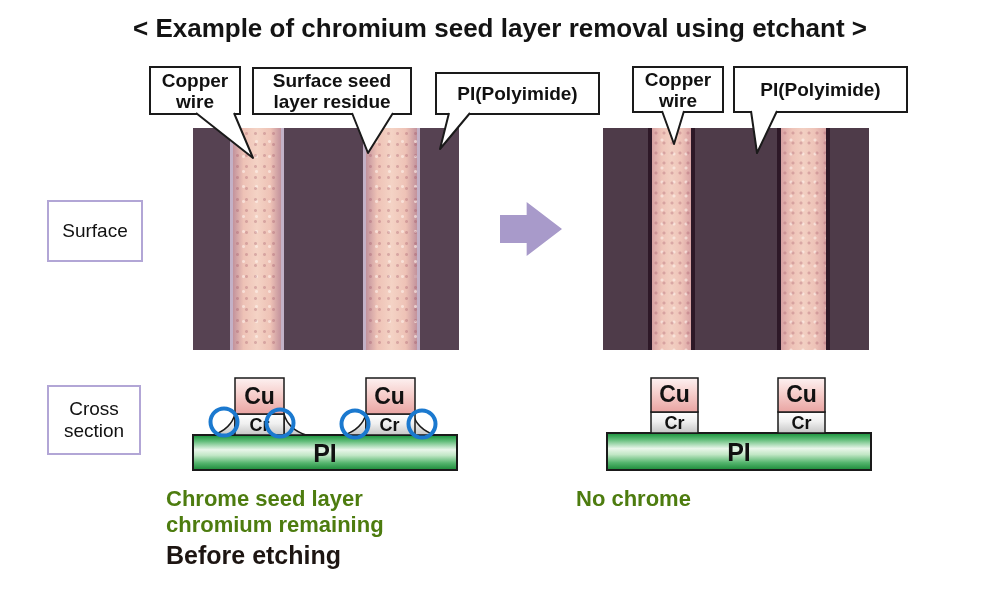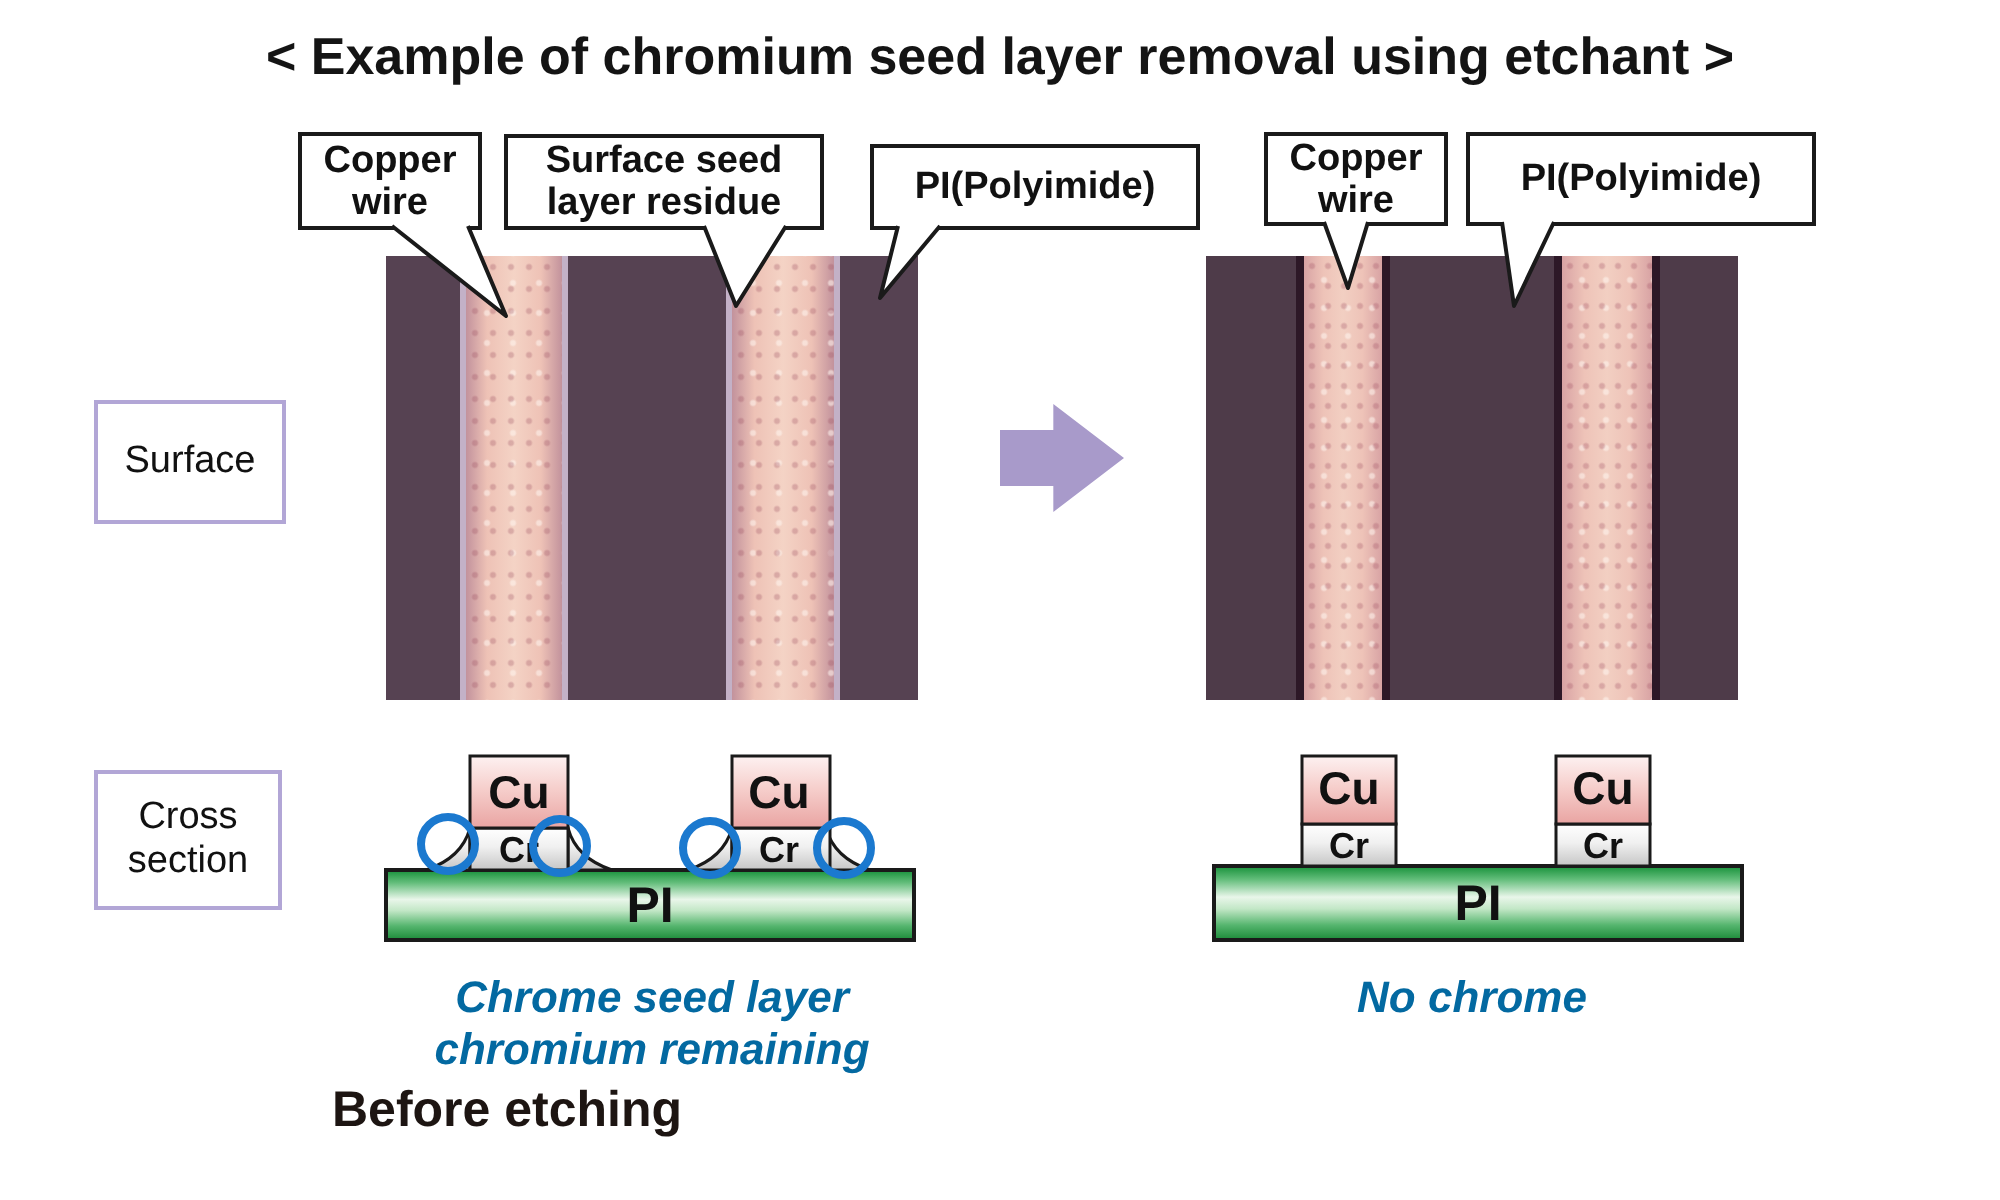--- a/index.html
+++ b/index.html
@@ -58,22 +58,22 @@
   
   .arrow{
     position:absolute;left:500px;top:202px;width:62px;height:54px;background:#a89aca;z-index:2;
     clip-path:polygon(0% 24%,43% 24%,43% 0%,100% 50%,43% 100%,43% 76%,0% 76%);
   }
   .xsec{position:absolute;top:370px;z-index:2;}
   .xsec-before{left:190px;}
   .xsec-after{left:600px;}
   
   .cap-blue{
-    position:absolute;width:320px;text-align:center;font-weight:bold;
-    font-size:22px;line-height:26px;color:#0369a1;z-index:2;font-style:italic;
+    position:absolute;width:320px;font-weight:bold;
+    font-size:22px;line-height:26px;color:#4d7c0f;z-index:2;
   }
   .cb-before{left:166px;top:486px;}
   .cb-after{left:576px;top:486px;}
   .cap-black{
     position:absolute;width:320px;text-align:left;font-weight:bold;
     font-size:25px;color:#1d1512;z-index:2;
   }
   .ck-before{left:166px;top:541px;}
   .ck-after{left:576px;top:541px;}
   svg text{font-family:"Liberation Sans",sans-serif;font-weight:bold;fill:#111;}

